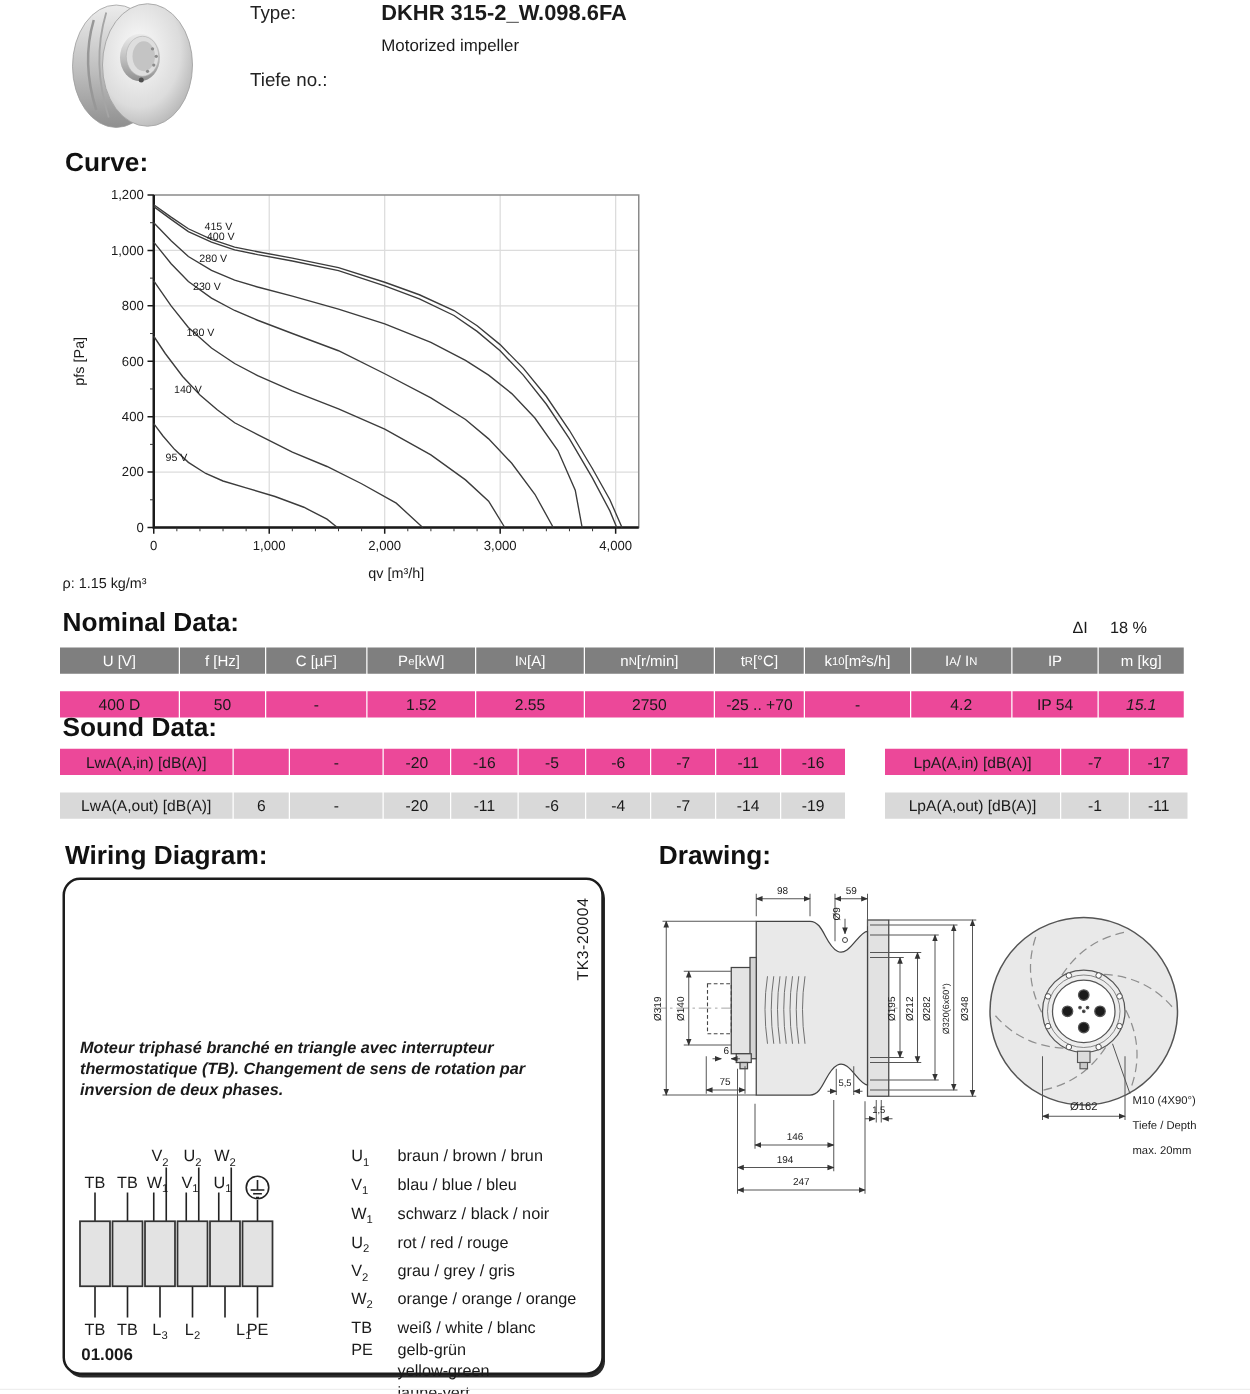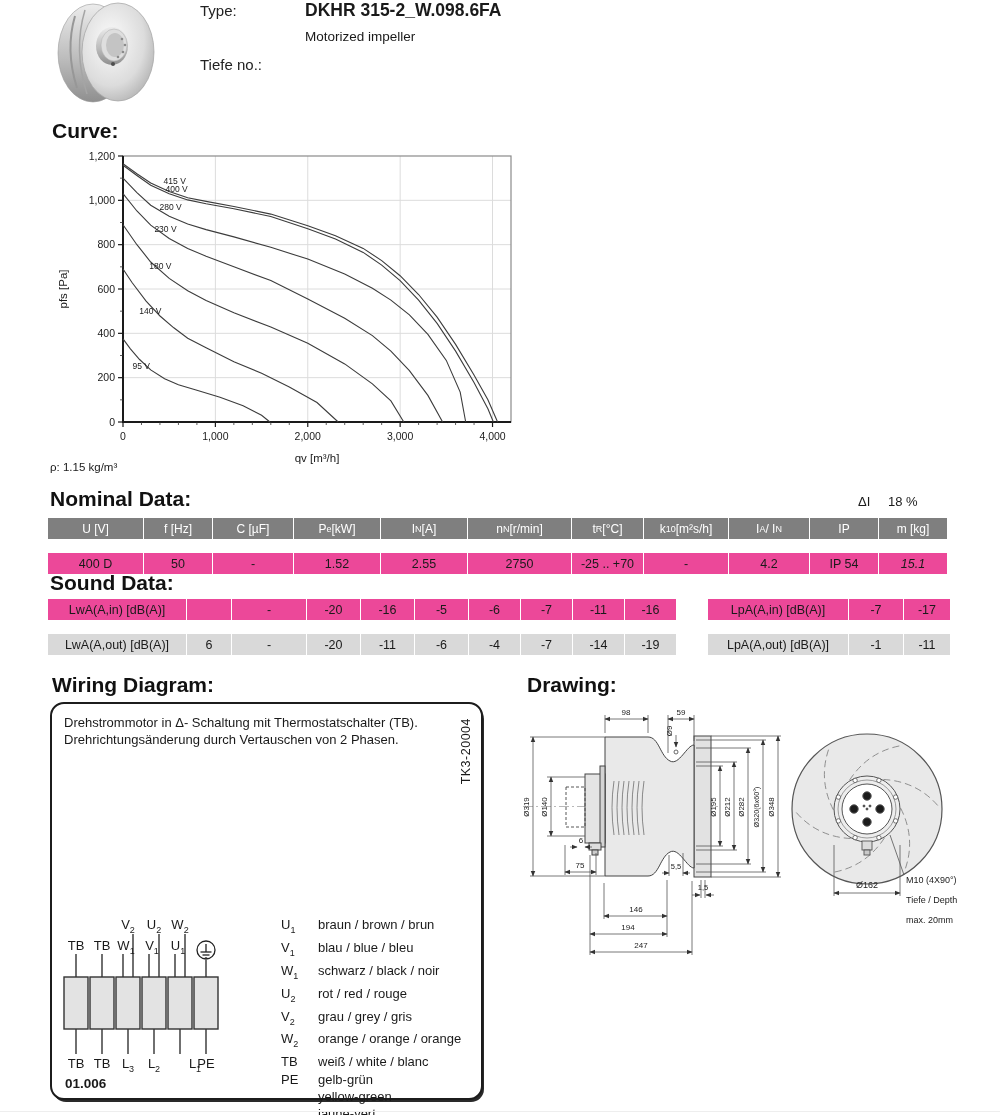--- a/index.html
+++ b/index.html
@@ -212,21 +212,21 @@
         <div class="tcell tmid" style="width: 51px;">-19</div>
         <div class="tcell tspacer" style="width: 30px;"></div>
         <div class="tcell tmid" style="width: 140px;">LpA(A,out) [dB(A)]</div>
         <div class="tcell tmid" style="width: 54px;">-1</div>
         <div class="tcell tmid" style="width: 46px;">-11</div>
       </div>
     </div>
 
   <div class="abs heading" style="left:52px;top:673px">Wiring Diagram:</div>
   <div class="abs" id="wiring-box">
-    <div class="wtext" id="wiring-de">Drehstrommotor in Δ- Schaltung mit Thermostatschalter (TB). Drehrichtungsänderung durch Vertauschen von 2 Phasen.</div>
+    <div class="wtext" id="wiring-fr">Moteur triphasé branché en triangle avec interrupteur thermostatique (TB). Changement de sens de rotation par inversion de deux phases.</div>
     <div id="wiring-ref">TK3-20004</div>
 
     <svg id="term-svg" style="position:absolute;left:0;top:0" width="230" height="398" viewBox="0 0 230 398">
       <g stroke="#222" stroke-width="1.3" fill="none">
         <line x1="24" y1="250" x2="24" y2="273"></line>
           <line x1="50" y1="250" x2="50" y2="273"></line>
         <line x1="71" y1="250" x2="71" y2="273"></line>
           <line x1="97" y1="250" x2="97" y2="273"></line>
           <line x1="123" y1="250" x2="123" y2="273"></line>
         <line x1="81" y1="230" x2="81" y2="273"></line>

